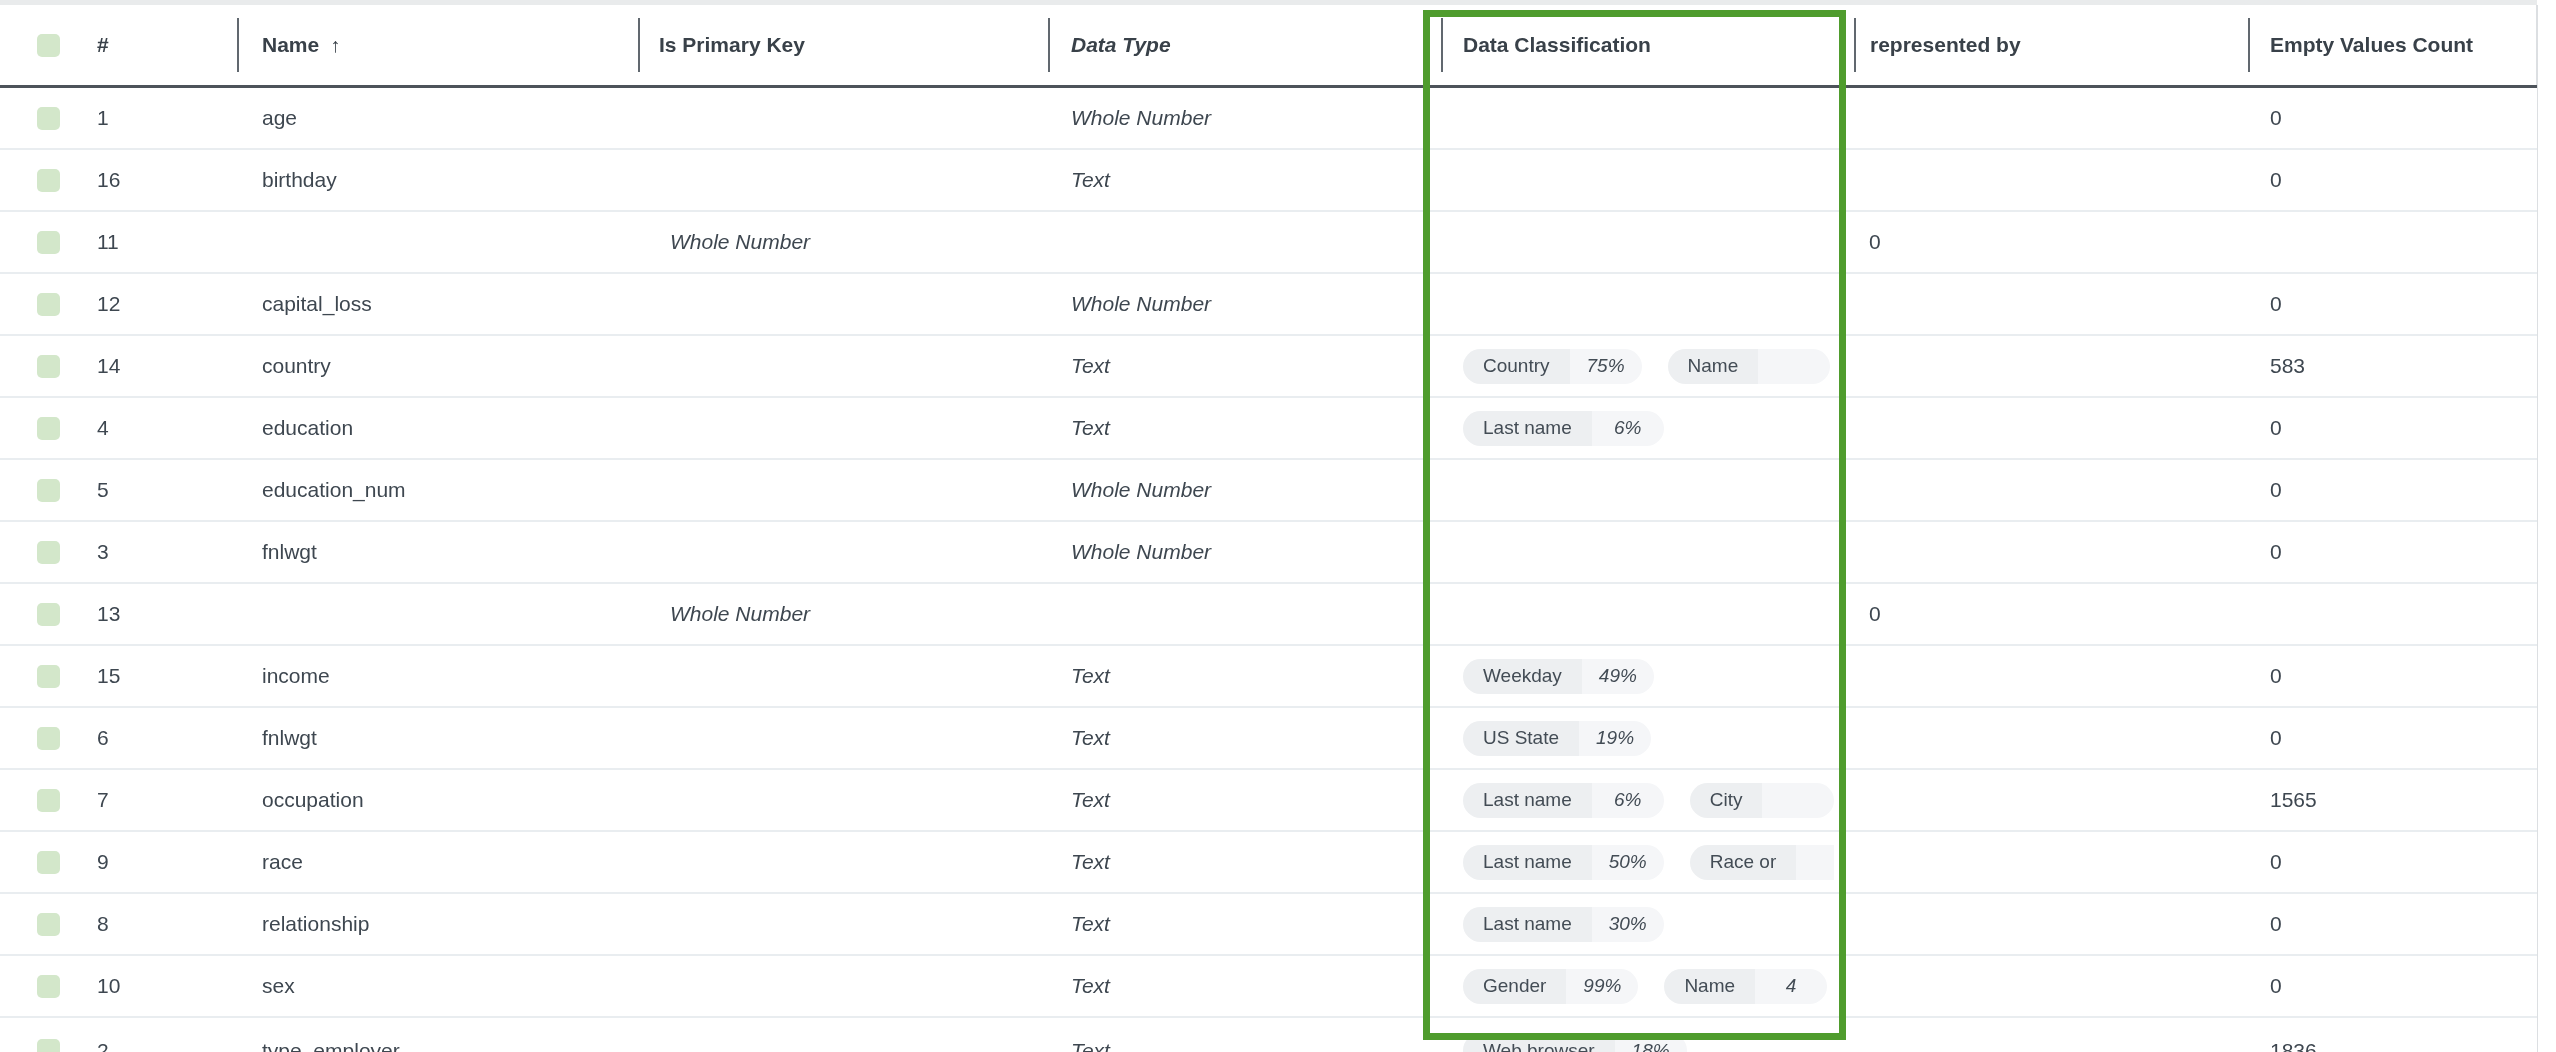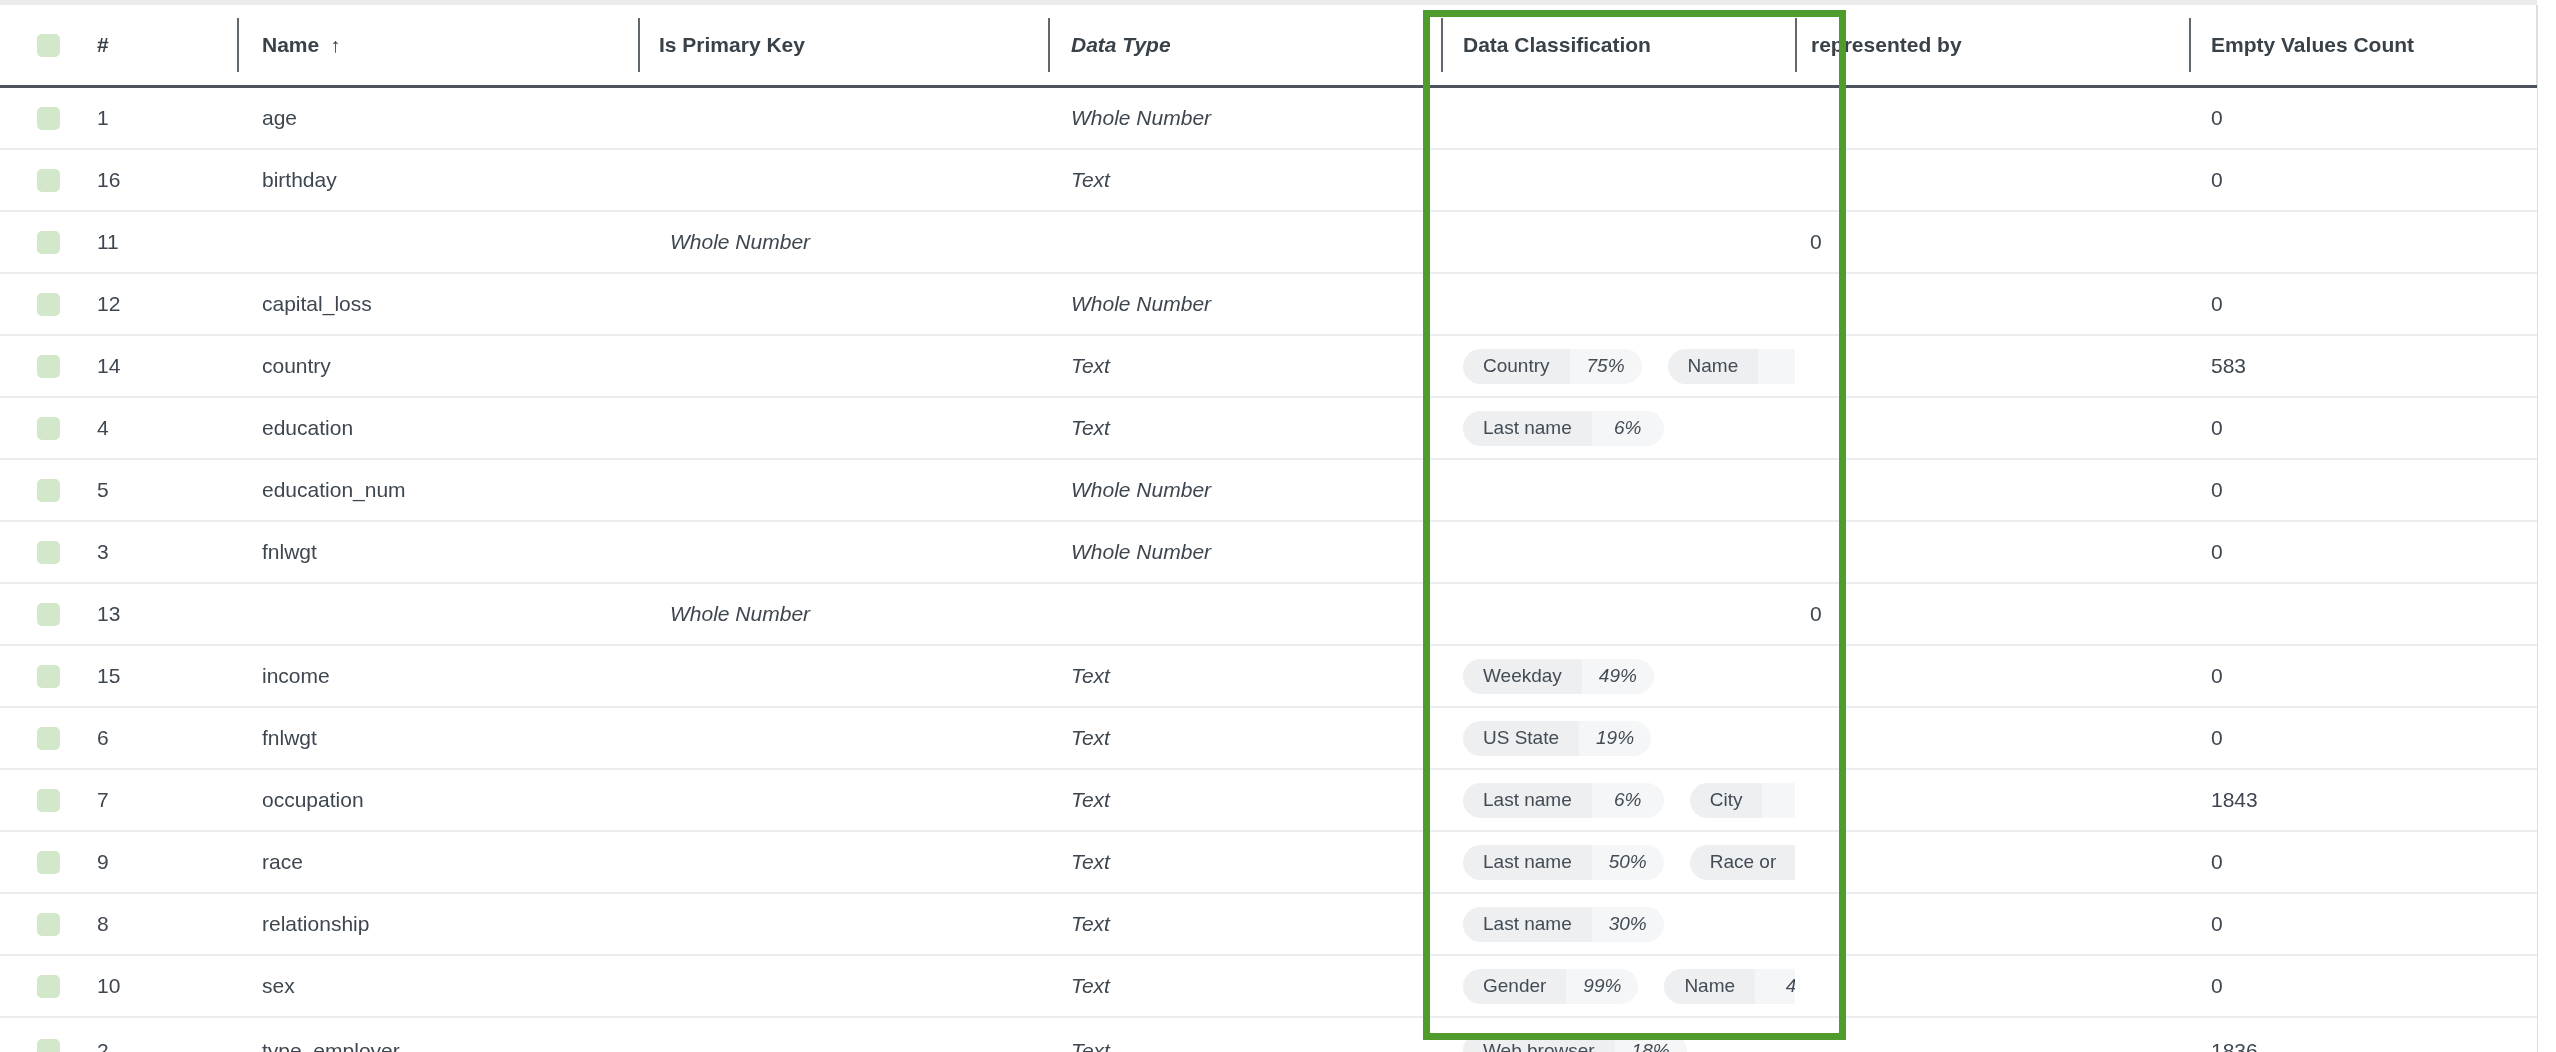--- a/index.html
+++ b/index.html
@@ -19,21 +19,21 @@
     position:absolute;left:2536px;top:5px;width:2px;height:1047px;
     background:#dcdfe2;
   }
   .grid{position:absolute;left:0;top:5px;width:2537px;}
   
   .c-select{width:75px;flex:0 0 auto;}
   .c-index{width:162px;flex:0 0 auto;padding-left:22px;box-sizing:border-box;}
   .c-name{width:401px;flex:0 0 auto;padding-left:25px;box-sizing:border-box;}
   .c-pk{width:410px;flex:0 0 auto;padding-left:21px;box-sizing:border-box;}
   .c-dtype{width:393px;flex:0 0 auto;padding-left:23px;box-sizing:border-box;font-style:italic;}
-  .c-class{width:354px;flex:0 0 auto;padding-left:22px;box-sizing:border-box;}
+  .c-class{width:413px;flex:0 0 auto;padding-left:22px;box-sizing:border-box;}
   .c-repby{width:394px;flex:0 0 auto;padding-left:16px;box-sizing:border-box;}
   .c-empty{width:297px;flex:0 0 auto;padding-left:22px;box-sizing:border-box;}
 
   .header-row{
     display:flex;align-items:stretch;
     height:80px;
     border-bottom:3px solid #4d535a;
     font-weight:700;font-size:21px;color:#394149;
     position:relative;
   }
@@ -467,21 +467,21 @@
               <span class="pill">
                 <span class="lbl">City</span>
                 <span class="pct"></span>
               </span>
             </span>
     </div>
     <div class="cell c-repby">
             <span></span>
           </div>
     <div class="cell c-empty">
-            <span>1843</span>
+            <span>1565</span>
           </div>
   </div>
 
   <div class="row">
     <div class="cell c-select sel-wrap">
       <span class="square"></span>
     </div>
     <div class="cell c-index">
             <span>9</span>
           </div>

